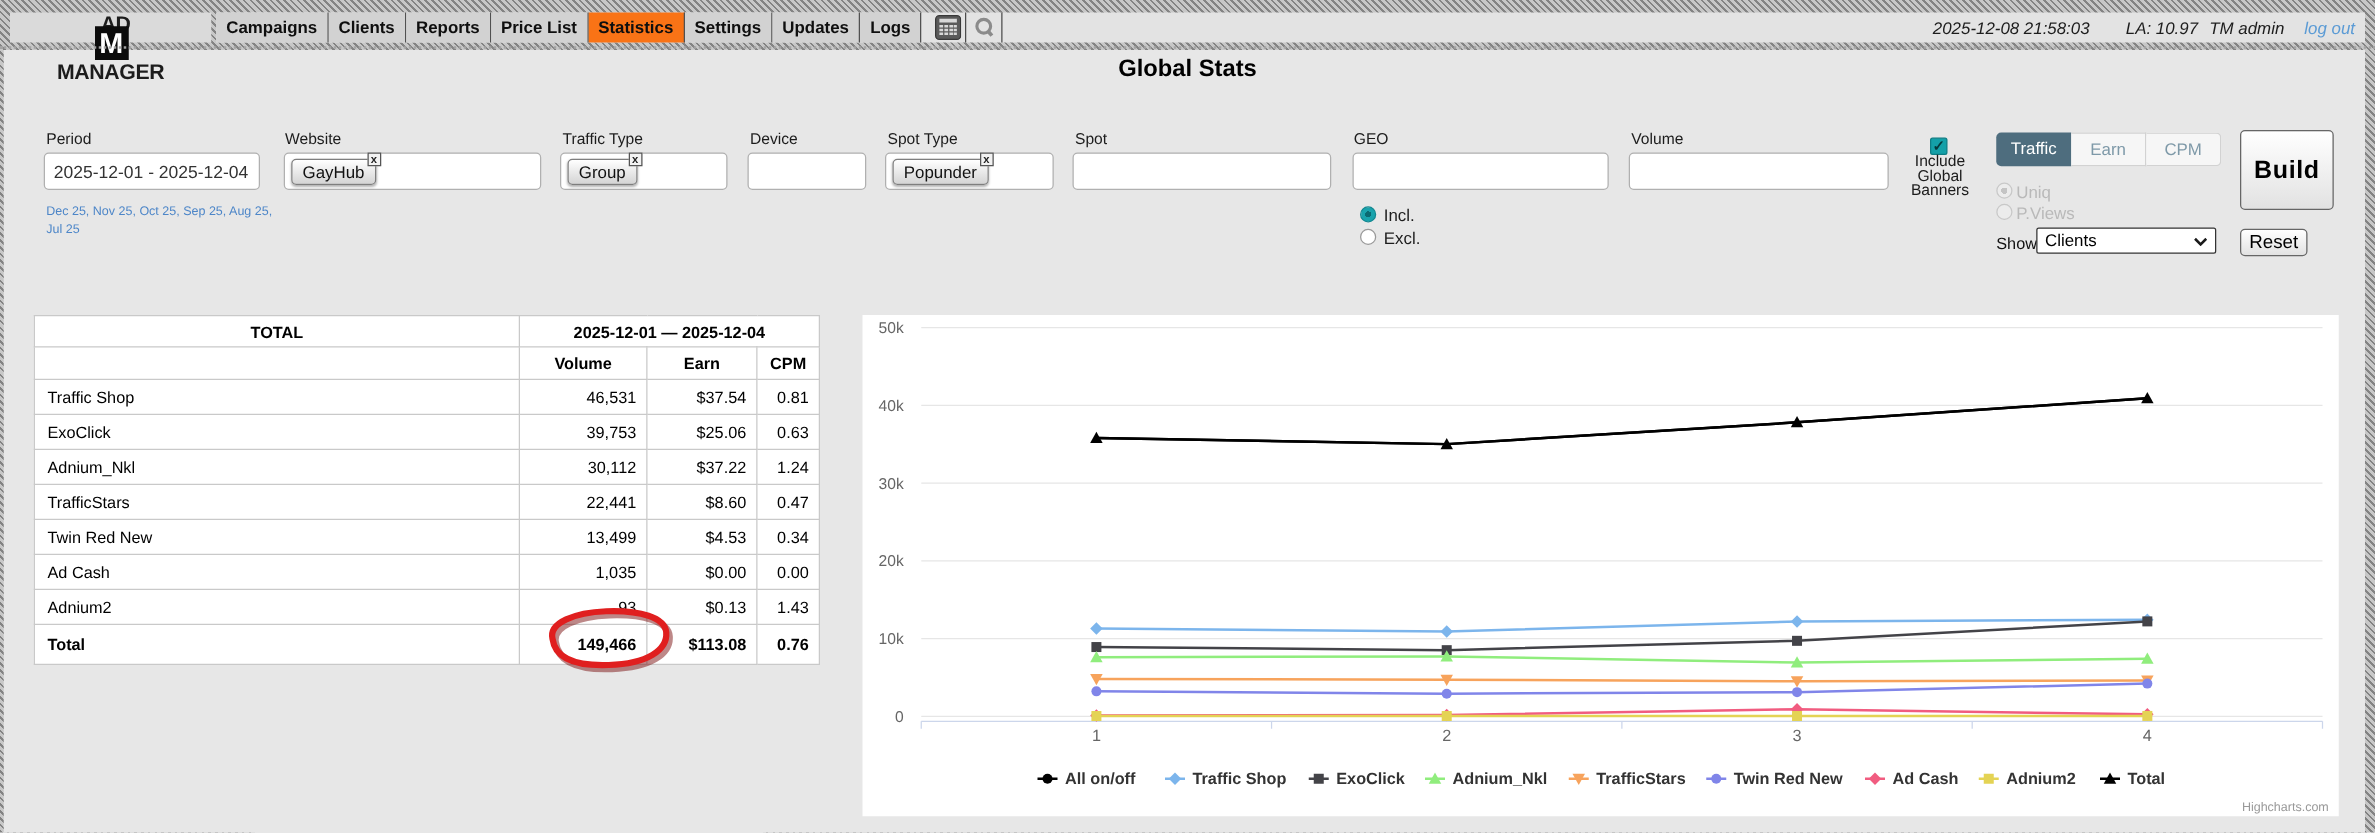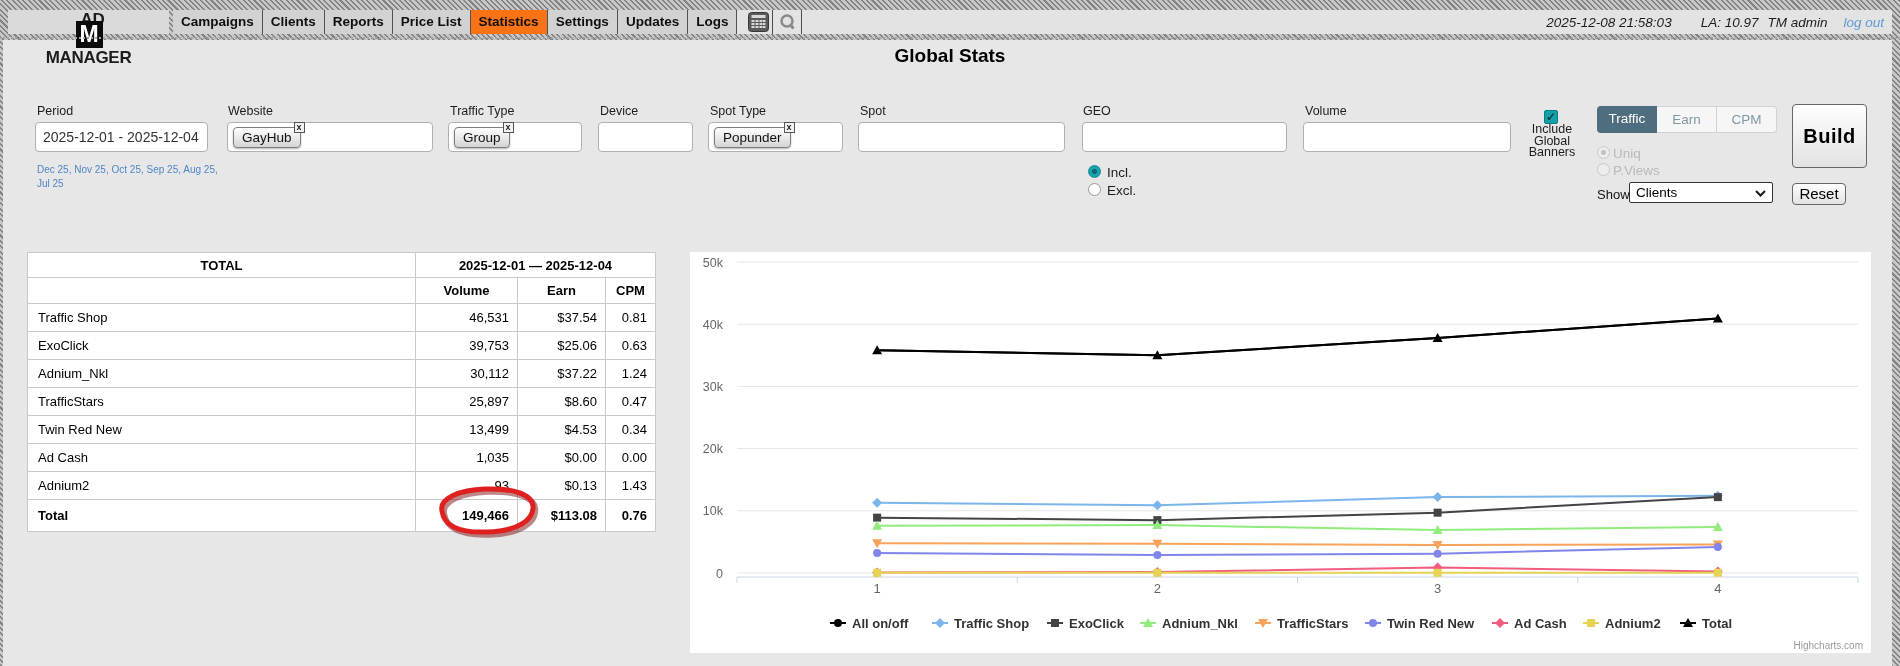--- a/index.html
+++ b/index.html
@@ -218,21 +218,21 @@
         <td class="num">0.63</td>
       </tr>
       <tr style="height: 28px;">
         <td class="name">Adnium_Nkl</td>
         <td class="num">30,112</td>
         <td class="num">$37.22</td>
         <td class="num">1.24</td>
       </tr>
       <tr style="height: 28px;">
         <td class="name">TrafficStars</td>
-        <td class="num">25,897</td>
+        <td class="num">22,441</td>
         <td class="num">$8.60</td>
         <td class="num">0.47</td>
       </tr>
       <tr style="height: 28px;">
         <td class="name">Twin Red New</td>
         <td class="num">13,499</td>
         <td class="num">$4.53</td>
         <td class="num">0.34</td>
       </tr>
       <tr style="height: 28px;">

